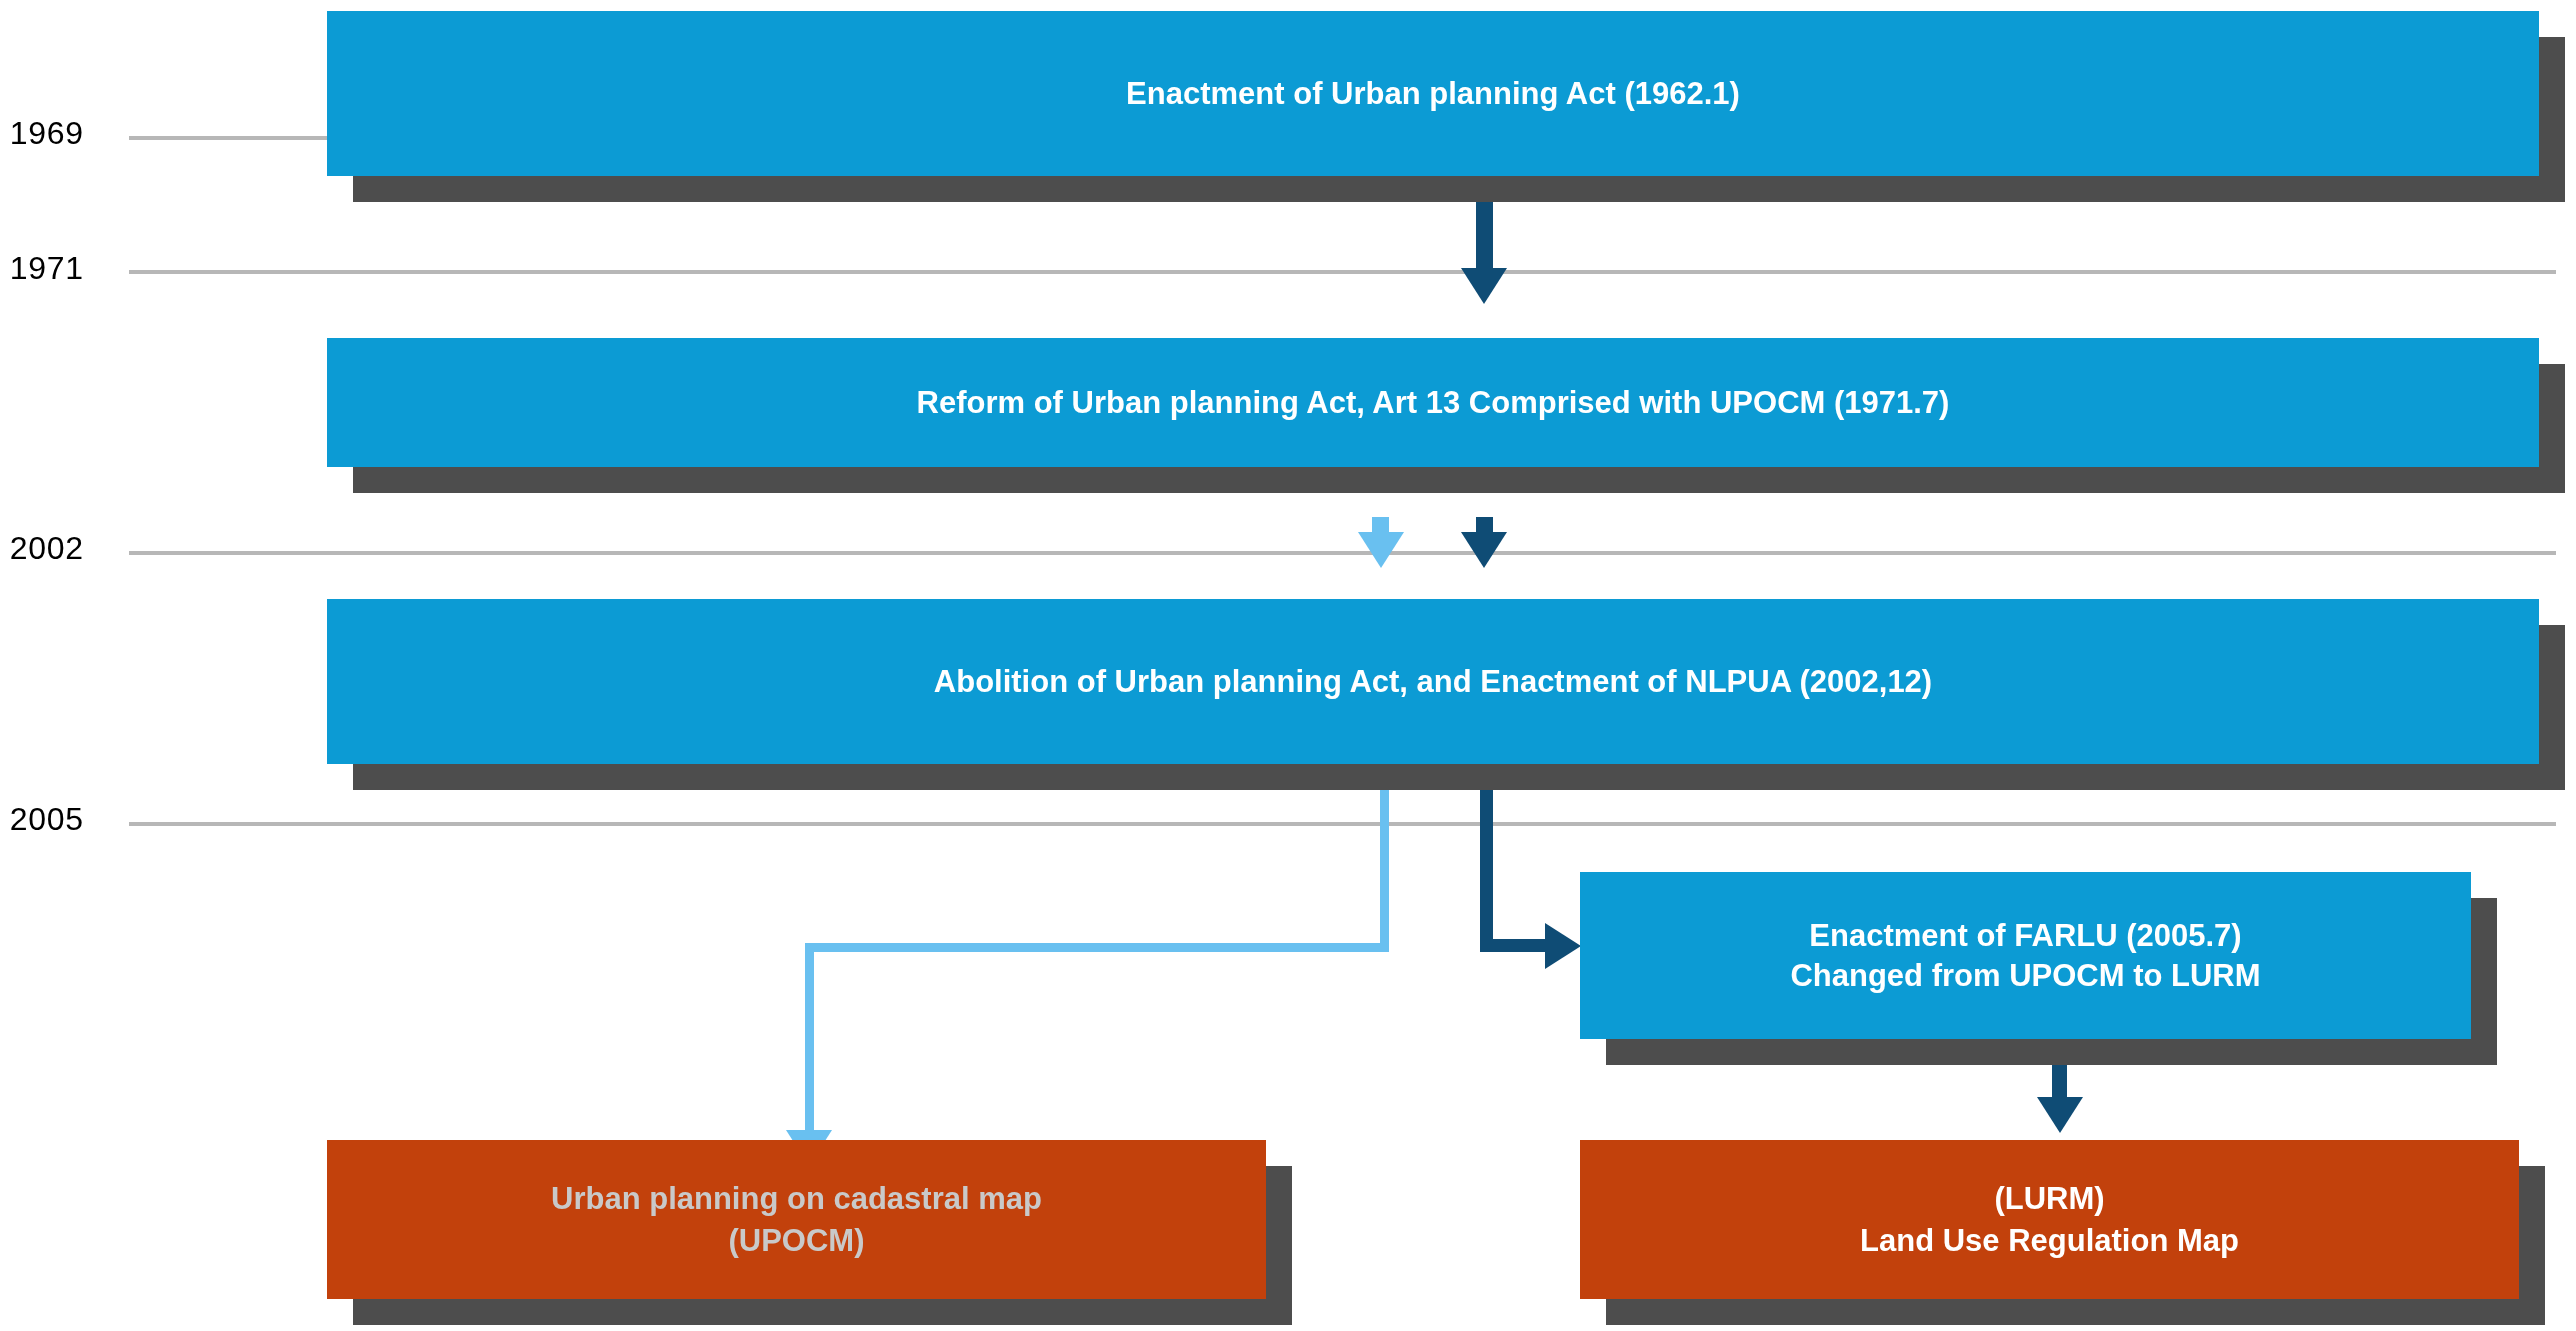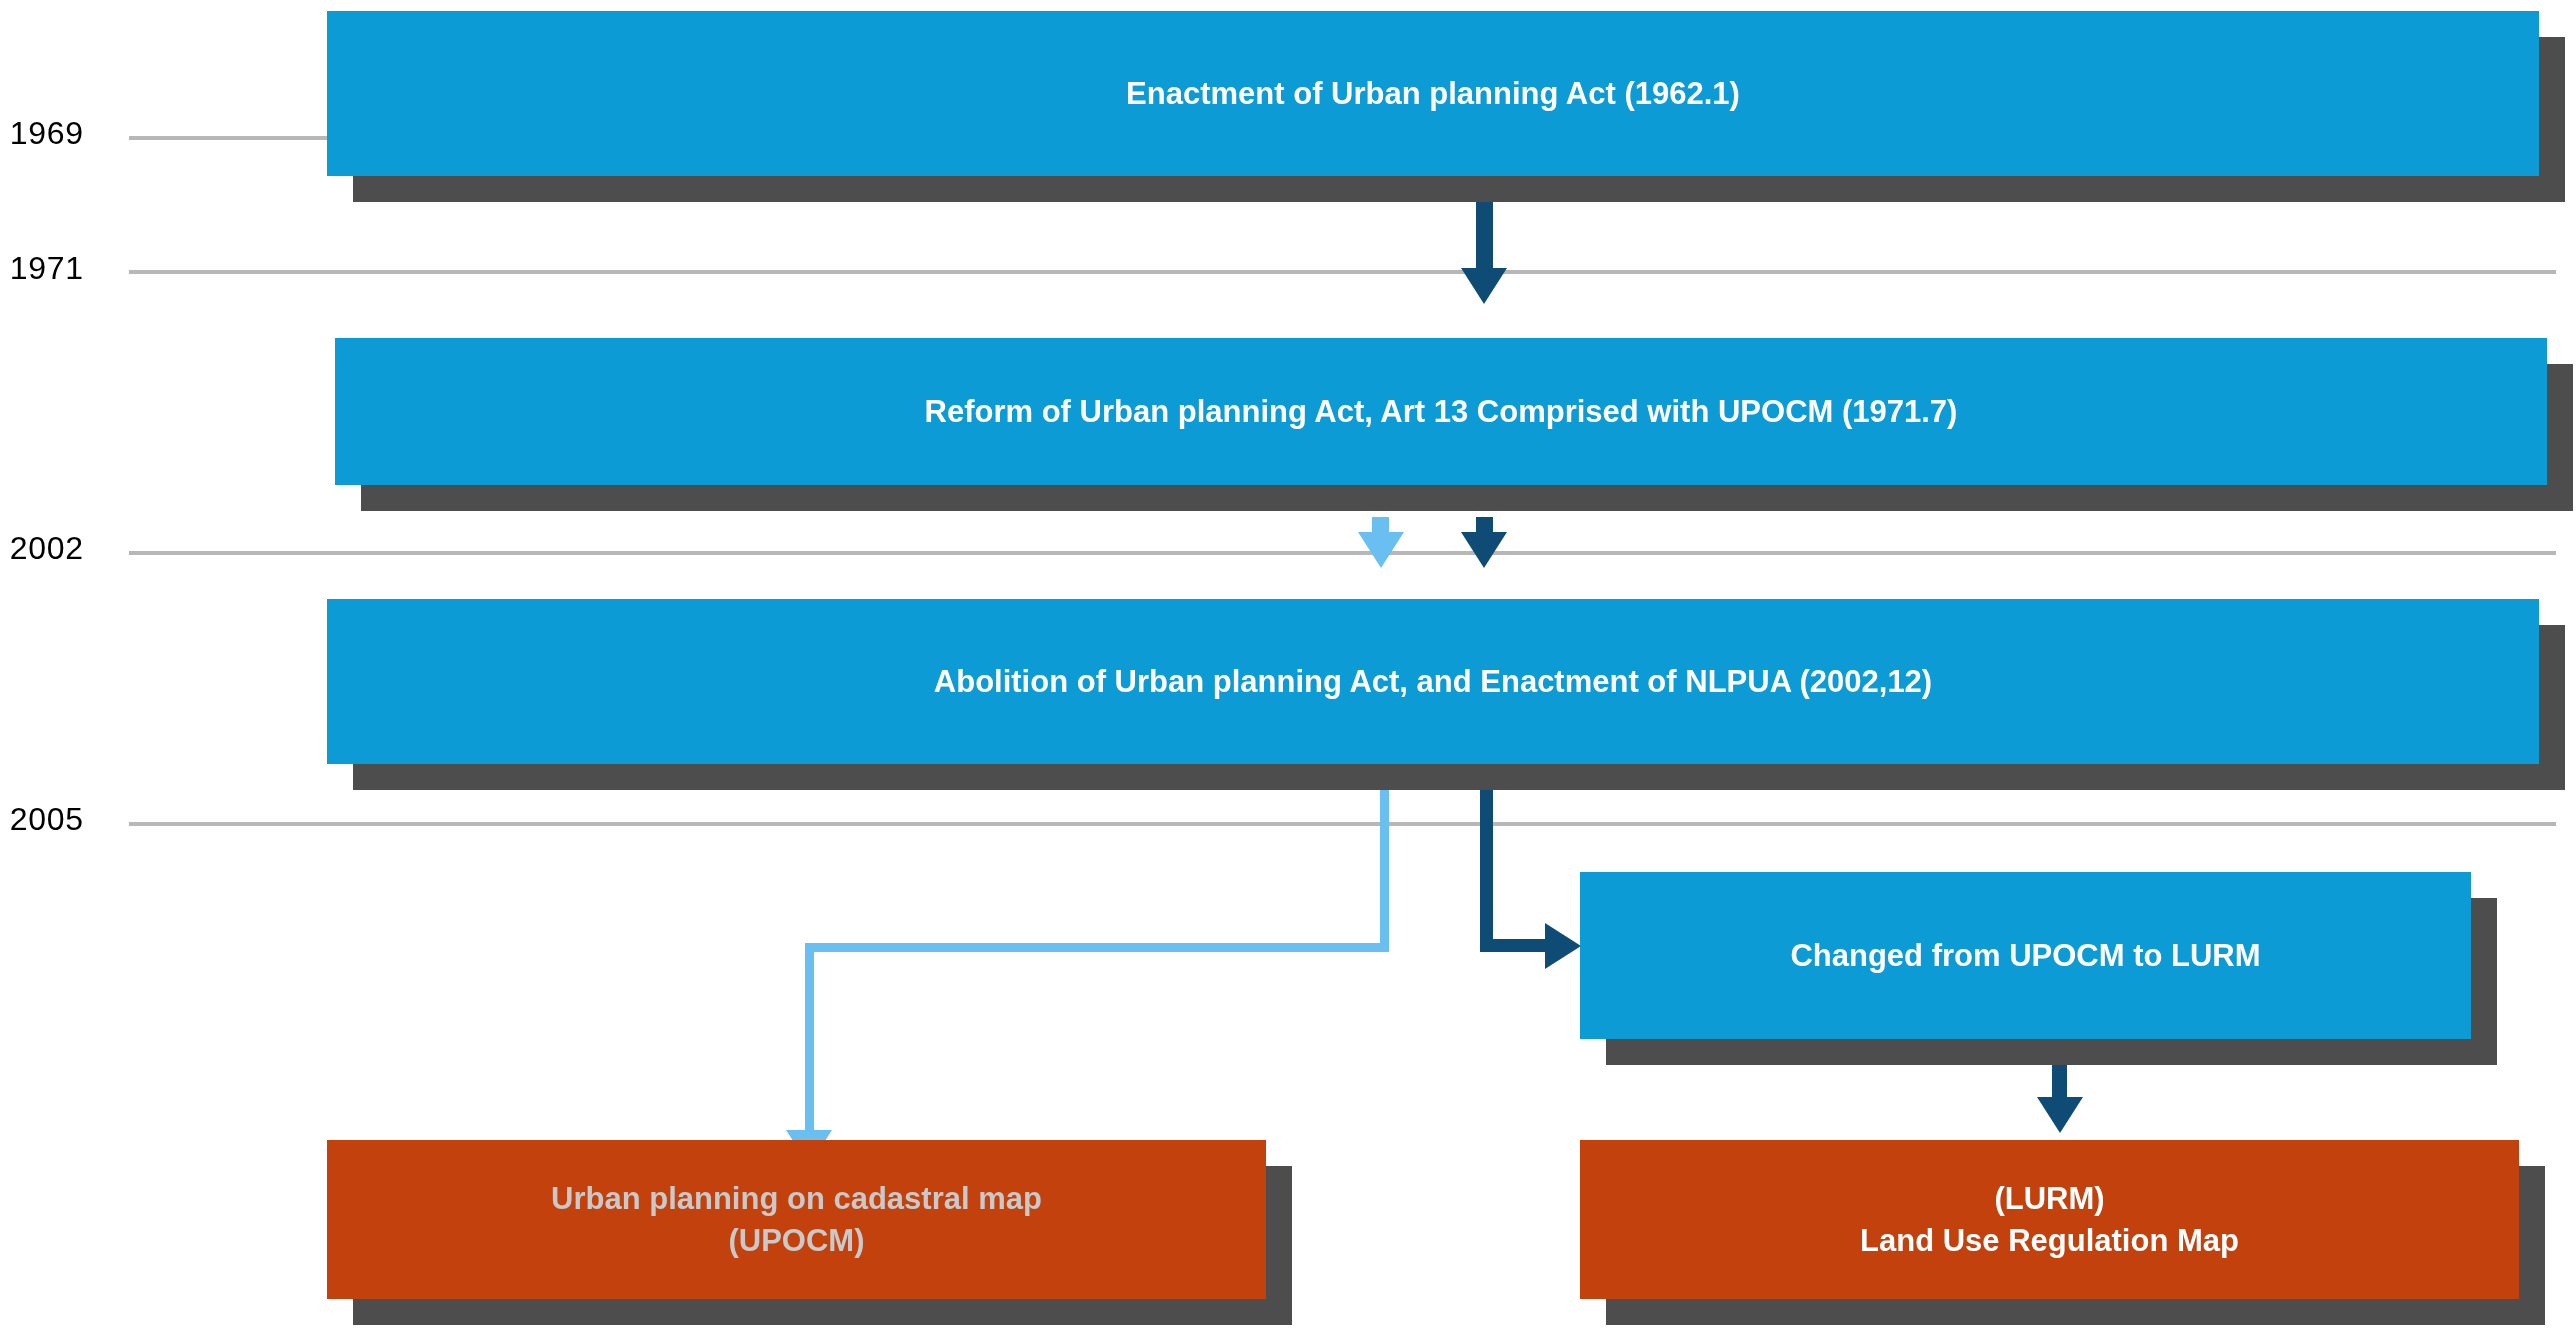--- a/index.html
+++ b/index.html
@@ -140,38 +140,39 @@
 
   </div>
 
   <div class="boxwrap" style="left:327px; top:11px; width:2212px; height:165px;">
     <div class="boxshadow"></div>
     <div class="box blue">
       <div class="txt">Enactment of Urban planning Act (1962.1)</div>
     </div>
   </div>
 
-  <div class="boxwrap" style="left:335px; top:338px; width:2212px; height:147px;">
+  <div class="boxwrap" style="left:327px; top:338px; width:2212px; height:129px;">
     <div class="boxshadow"></div>
     <div class="box blue">
       <div class="txt">Reform of Urban planning Act, Art 13 Comprised with UPOCM (1971.7)</div>
     </div>
   </div>
 
   <div class="boxwrap" style="left:327px; top:599px; width:2212px; height:165px;border-radius:22px;">
     <div class="boxshadow"></div>
     <div class="box blue">
       <div class="txt">Abolition of Urban planning Act, and Enactment of NLPUA (2002,12)</div>
     </div>
   </div>
 
   <div class="boxwrap" style="left:1580px; top:872px; width:891px; height:167px;">
     <div class="boxshadow"></div>
     <div class="box blue">
       <div class="txt">
+        <div>Enactment of FARLU (2005.7)</div>
         <div>Changed from UPOCM to LURM</div>
       </div>
     </div>
   </div>
 
   <div class="boxwrap" style="left:327px; top:1140px; width:939px; height:159px;">
     <div class="boxshadow"></div>
     <div class="box gray">
       <div class="txt dim">
         <div>Urban planning on cadastral map</div>

